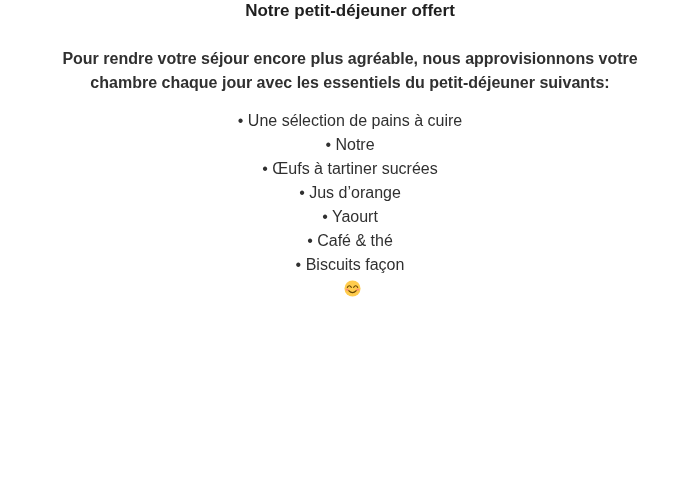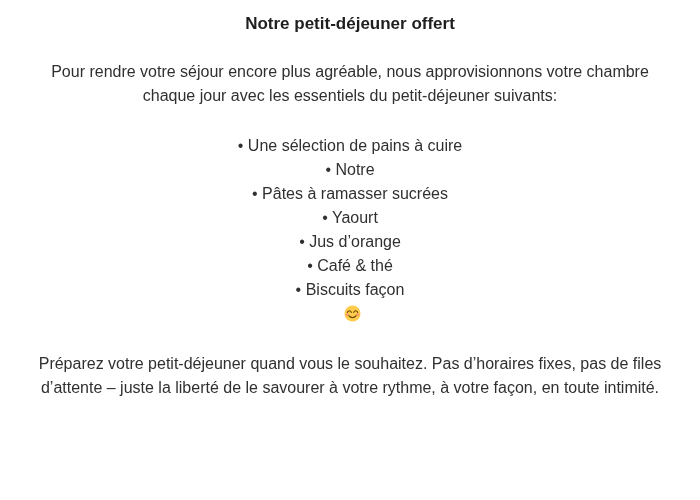--- a/index.html
+++ b/index.html
@@ -11,35 +11,35 @@
     width: 700px;
     height: 500px;
     overflow: hidden;
     font-family: "Liberation Sans", "DejaVu Sans", sans-serif;
     color: #303030;
     text-align: center;
     font-size: 16px;
     line-height: 24px;
   }
   .doc {
-    padding-top: 13px;
   }
   .title {
     font-size: 17px;
     font-weight: 700;
     color: #1f1f1f;
     line-height: 22px;
     margin: 0;
   }
   .intro {
     max-width: 640px;
     margin: 25px auto 0 auto;
+    font-weight: bold;
   }
   .list {
-    margin-top: 26px;
+    margin-top: 14px;
   }
   .li {
     line-height: 24px;
     white-space: nowrap;
   }
   .outro {
     max-width: 680px;
     margin: 23px auto 0 auto;
   }
   .emoji {
@@ -52,29 +52,28 @@
 <body>
 
 <div class="doc">
   <h1 class="title">Notre petit-déjeuner offert</h1>
 
   <p class="intro">Pour rendre votre séjour encore plus agréable, nous approvisionnons votre chambre chaque jour avec les essentiels du petit-déjeuner suivants:</p>
 
   <div class="list" id="breakfast-list">
       <div class="li"><span>• Une sélection de pains à cuire</span></div>
       <div class="li"><span>• Notre</span></div>
-      <div class="li"><span>• Pâtes à ramasser sucrées</span></div>
+      <div class="li"><span>• Œufs à tartiner sucrées</span></div>
+      <div class="li"><span>• Jus d’orange</span></div>
       <div class="li"><span>• Yaourt</span></div>
-      <div class="li"><span>• Jus d’orange</span></div>
       <div class="li"><span>• Café &amp; thé</span></div>
       <div class="li"><span>• Biscuits façon</span></div>
       <div class="li"><span class="emoji"><svg width="17" height="17" viewBox="0 0 36 36">
             <circle cx="18" cy="18" r="17" fill="#ffcc4d"></circle>
             <path d="M7 15.5 q4.3 -6.5 8.6 0" stroke="#664500" stroke-width="2.4" fill="none" stroke-linecap="round"></path>
             <path d="M20.4 15.5 q4.3 -6.5 8.6 0" stroke="#664500" stroke-width="2.4" fill="none" stroke-linecap="round"></path>
             <path d="M10 22.5 q8 8.5 16 0" stroke="#664500" stroke-width="2.4" fill="none" stroke-linecap="round"></path>
             <ellipse cx="6.8" cy="20.5" rx="3.4" ry="2.4" fill="#ff7d7d" opacity="0.75"></ellipse>
             <ellipse cx="29.2" cy="20.5" rx="3.4" ry="2.4" fill="#ff7d7d" opacity="0.75"></ellipse>
           </svg></span></div>
     </div>
 
-  <p class="outro">Préparez votre petit-déjeuner quand vous le souhaitez. Pas d’horaires fixes, pas de files d’attente – juste la liberté de le savourer à votre rythme, à votre façon, en toute intimité.</p>
 </div>
 
 </body></html>

